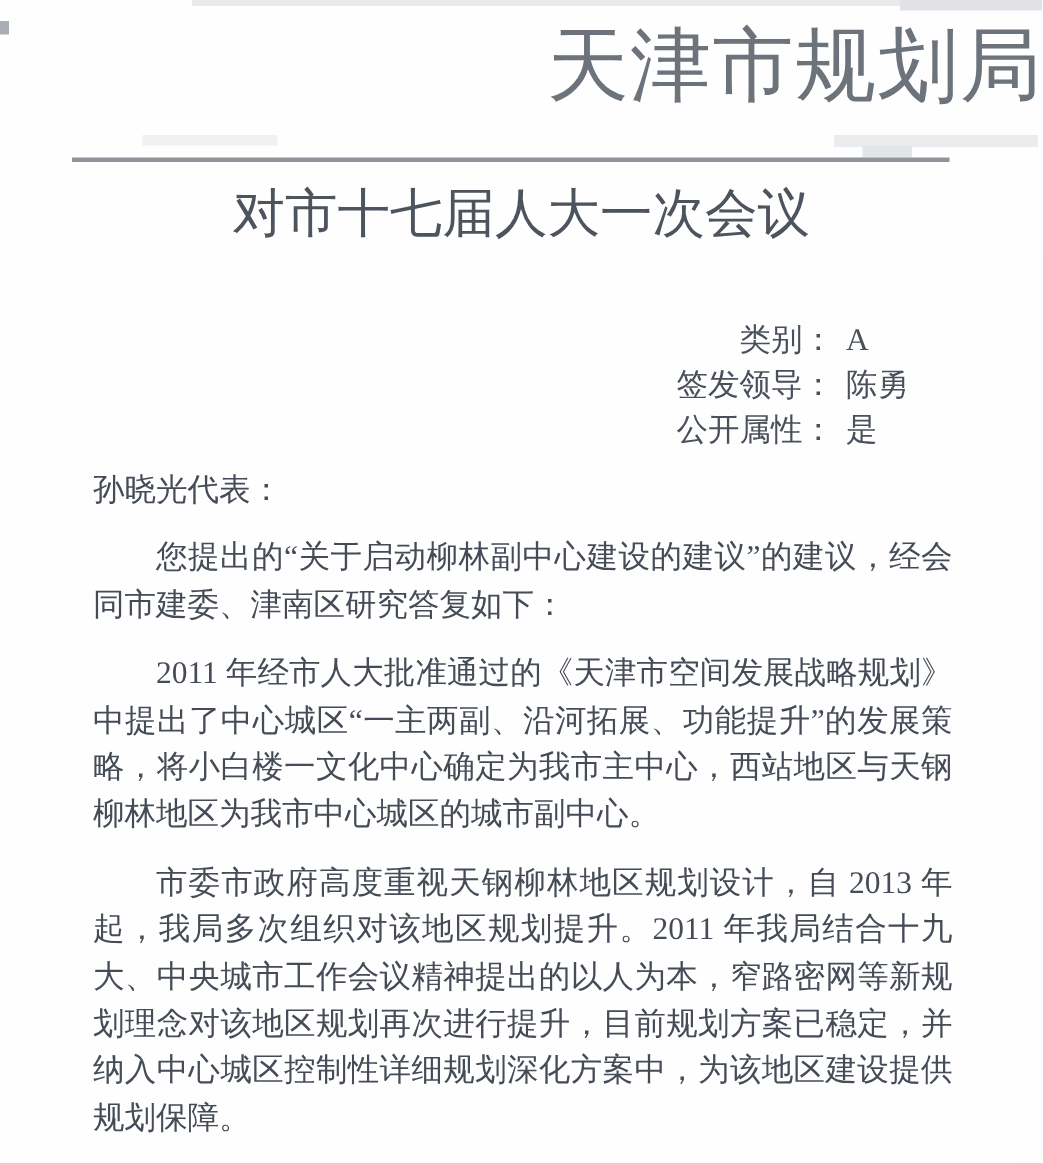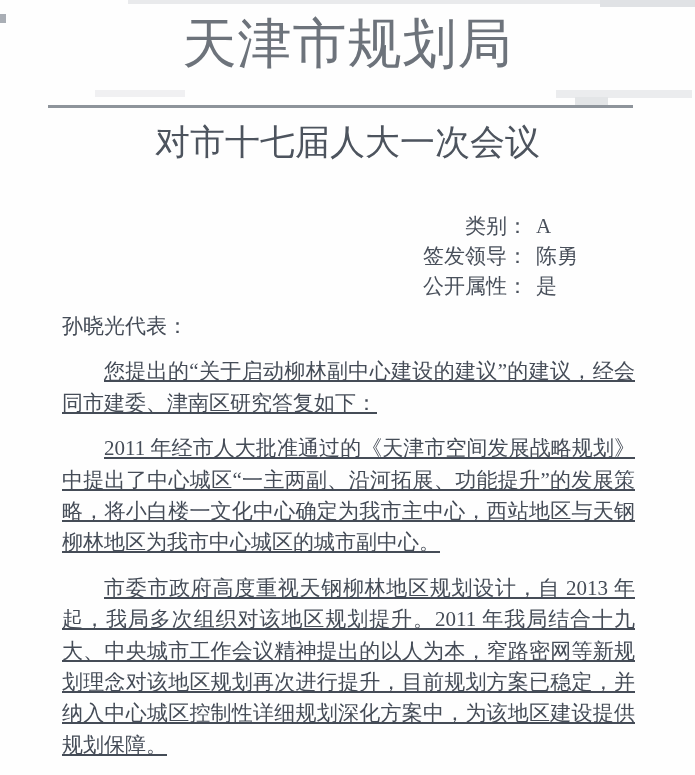--- a/index.html
+++ b/index.html
@@ -13,21 +13,21 @@
     height: 775px;
     background: #fefefe;
     overflow: hidden;
     font-family: "Liberation Serif", "DejaVu Serif", serif;
   }
   .letterhead {
     position: absolute;
     top: 12px;
     left: 0;
     width: 100%;
-    text-align: center;
+    text-align: right;
     font-size: 54px;
     line-height: 64px;
     font-weight: 500;
     color: #6d737b;
     letter-spacing: 1px;
   }
   .rule {
     position: absolute;
     top: 105px;
     left: 48px;
@@ -55,41 +55,41 @@
     color: #49505b;
   }
   .meta-row {
     line-height: 30px;
     white-space: nowrap;
   }
   .meta-label {
     display: inline-block;
     width: 528px;
     text-align: right;
+    padding-left: 28px;
   }
   .meta-value {
     margin-left: 8px;
   }
   .letter-body {
     position: absolute;
     top: 297px;
     left: 48px;
     width: 601px;
     font-size: 21px;
     line-height: 31.4px;
     color: #454c57;
     text-align: justify;
   }
   .letter-body p {
     margin: 14px;
     padding: 0;
   }
   .para {
     text-indent: 2em;
-    text-decoration: underline;
   }
   
   .artifact {
     position: absolute;
     pointer-events: none;
   }
   .a-top-streak   { top: 0;    left: 128px; width: 560px; height: 4px; background: #e9eaec; }
   .a-top-right    { top: 0;    left: 600px; width: 95px;  height: 7px; background: #e0e2e5; }
   .a-left-speck   { top: 14px; left: 0;     width: 6px;   height: 9px; background: #a9aeb5; }
   .a-mid-left     { top: 90px; left: 95px;  width: 90px;  height: 7px; background: #f0f0f2; }

